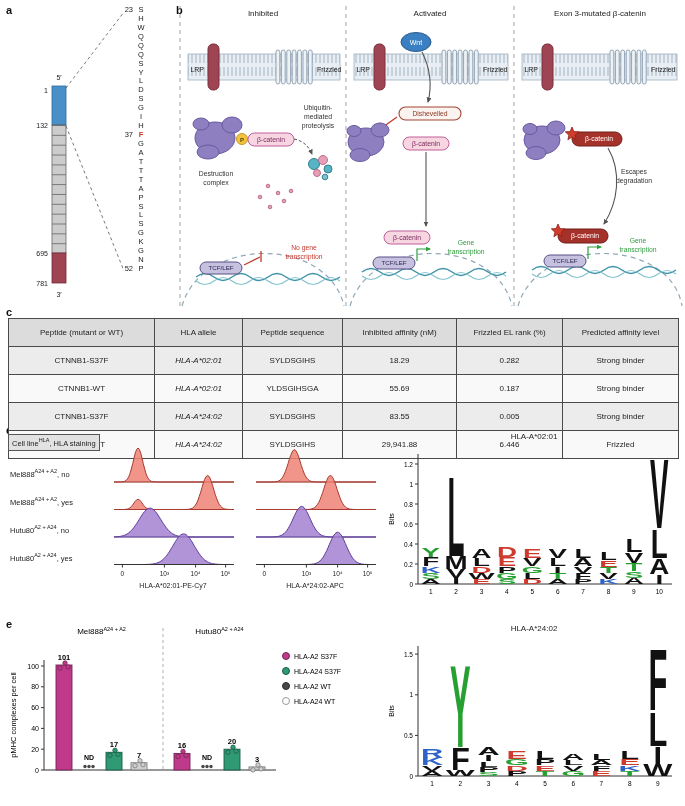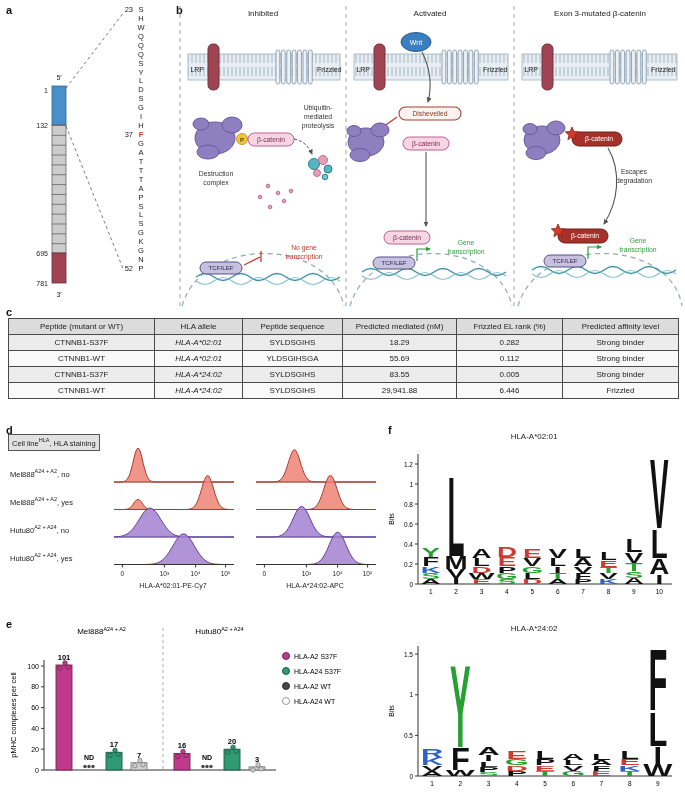--- a/index.html
+++ b/index.html
@@ -15,21 +15,21 @@
   .end { text-anchor:end; }
   .red { fill:#c23b2e; }
   .green { fill:#2f9e3f; }
   .sep { stroke:#999; stroke-dasharray:4,4; stroke-width:0.9; }
   .blob ellipse { fill:#8d7fc0; stroke:#6a5aa0; stroke-width:1; }
   .pill-pink { fill:#f7d6e2; stroke:#bf5f99; stroke-width:1; }
   .pill-dark { fill:#a5322a; stroke:#731f1a; stroke-width:1; }
   .pill-tcf { fill:#c6c1df; stroke:#575088; stroke-width:1; }
   .starfill { fill:#d13c2c; stroke:#8a1f18; stroke-width:0.8; }
   .ctable { border-collapse:collapse; width:100%; font-size:8px; table-layout:fixed; }
-  .ctable th, .ctable td { border:1px solid #4a4a4a; text-align:center; padding:3px 2px; color:#222; overflow:hidden; }
+  .ctable th, .ctable td { border:1px solid #4a4a4a; text-align:center; padding:9px 2px; color:#222; overflow:hidden; }
   .ctable th { background:#dcdcdc; font-weight:normal; }
   .ctable tr:nth-child(odd) td { background:#ececec; }
   .ctable tr:nth-child(even) td { background:#f9f9f9; }
   .ctable td:nth-child(2) { font-style:italic; }
   .d-headerbox { position:absolute; left:0; width:92px; border:1px solid #555; background:#e2e2e2; font-size:7.5px; padding:2px 3px; line-height:1.3; }
   .d-rowlabel { position:absolute; left:2px; width:94px; font-size:7.5px; color:#222; white-space:nowrap; }
   sup { font-size:5.5px; vertical-align:super; }
   .d-xlabel { position:absolute; font-size:7px; text-align:center; color:#222; }
   .f-title { position:absolute; width:300px; text-align:center; font-size:8px; color:#222; }
 </style>
@@ -265,40 +265,40 @@
           <col style="width:100px">
         <col style="width:114px">
           <col style="width:106px">
           <col style="width:116px">
       </colgroup>
       <thead>
           <tr id="c-head">
             <th>Peptide (mutant or WT)</th>
             <th>HLA allele</th>
             <th>Peptide sequence</th>
-            <th>Predicted mediated (nM)</th>
+            <th>Inhibited affinity (nM)</th>
             <th>Frizzled EL rank (%)</th>
             <th>Predicted affinity level</th>
           </tr>
         </thead>
       <tbody id="c-body">
           <tr>
             <td>CTNNB1-S37F</td>
             <td>HLA-A*02:01</td>
             <td>SYLDSGIHS</td>
             <td>18.29</td>
             <td>0.282</td>
             <td>Strong binder</td>
           </tr>
           <tr>
             <td>CTNNB1-WT</td>
             <td>HLA-A*02:01</td>
             <td>YLDSGIHSGA</td>
             <td>55.69</td>
-            <td>0.112</td>
+            <td>0.187</td>
             <td>Strong binder</td>
           </tr>
           <tr>
             <td>CTNNB1-S37F</td>
             <td>HLA-A*24:02</td>
             <td>SYLDSGIHS</td>
             <td>83.55</td>
             <td>0.005</td>
             <td>Strong binder</td>
           </tr>

